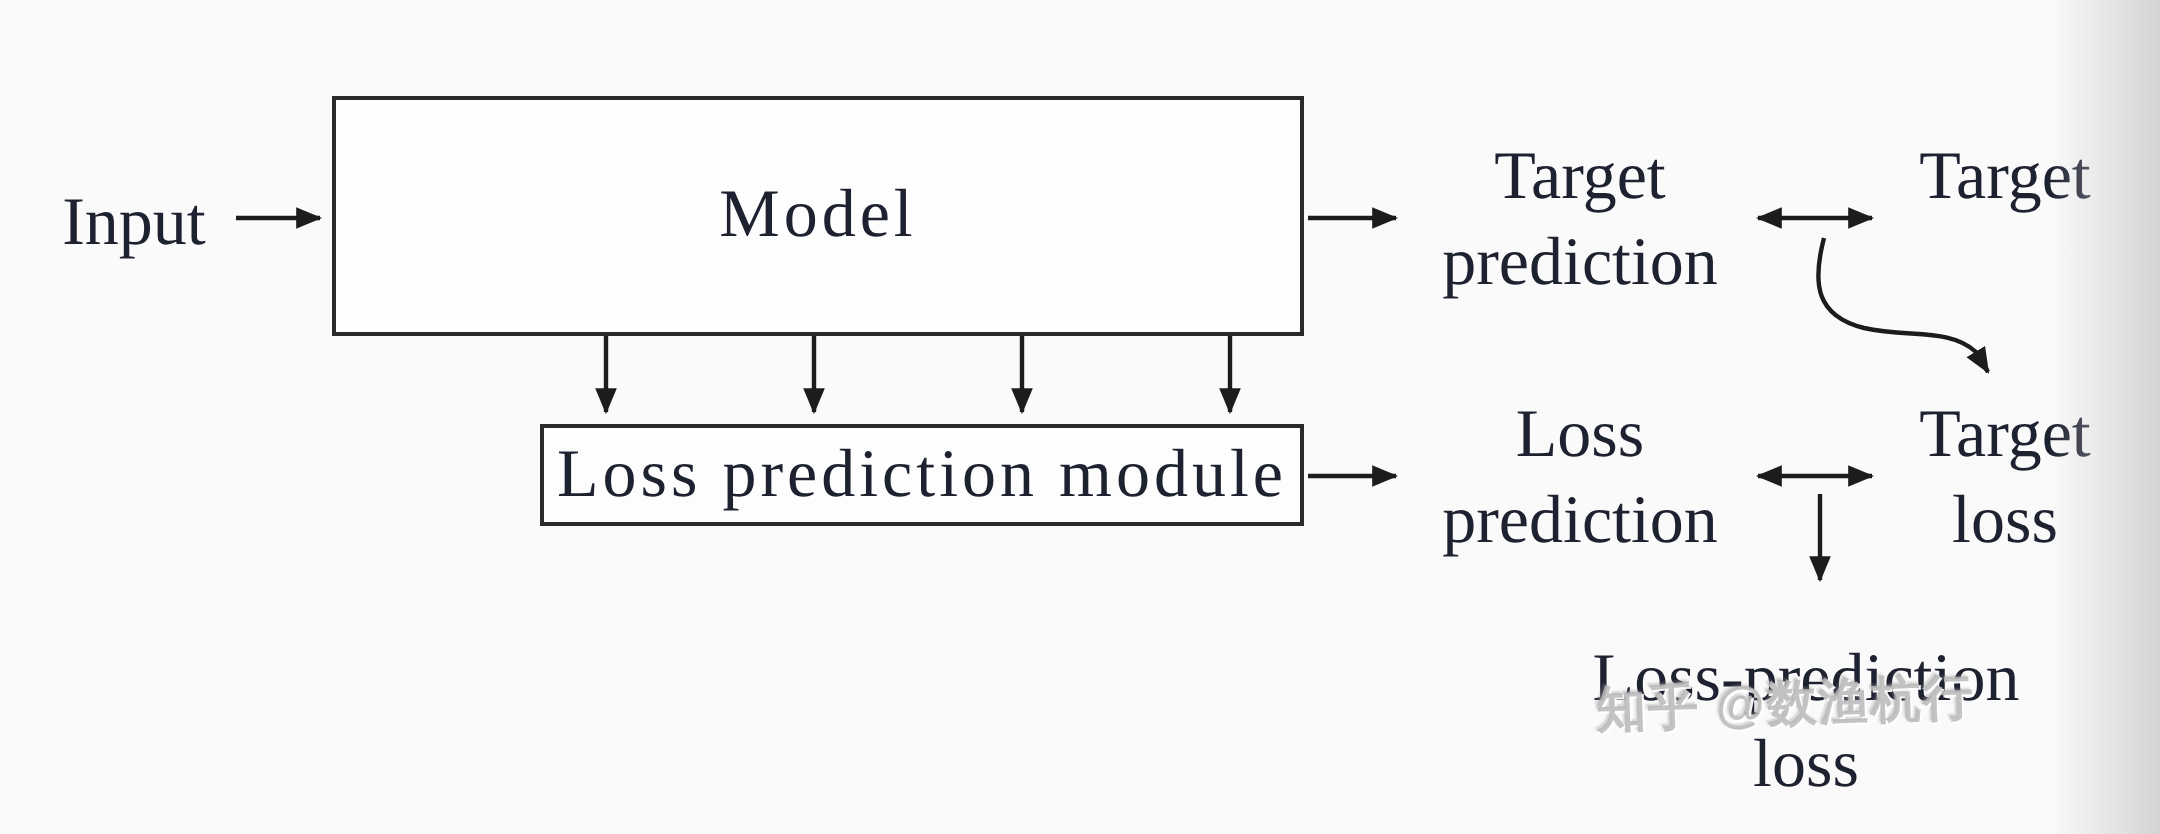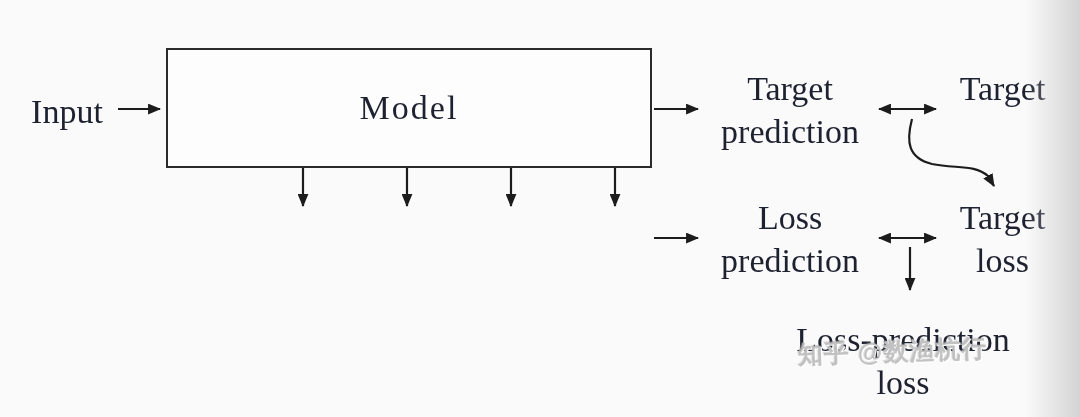--- a/index.html
+++ b/index.html
@@ -100,20 +100,23 @@
     <path d="M 879 238 L 936 238" marker-start="url(#ah)" marker-end="url(#ah)"></path>
     <path d="M 910 247 L 910 290" marker-end="url(#ah)"></path>
   </svg>
 
   <div class="text-label" id="input-label">Input</div>
 
   <div class="node-box" id="model-box">
     <span class="box-label">Model</span>
   </div>
 
+  <div class="node-box" id="module-box">
+    <span class="box-label">Loss prediction module</span>
+  </div>
 
   <div class="text-label" id="target-prediction-label">
     <div>Target</div>
     <div>prediction</div>
   </div>
 
   <div class="text-label" id="target-gt-label">
     <div>Target</div>
   </div>
 

